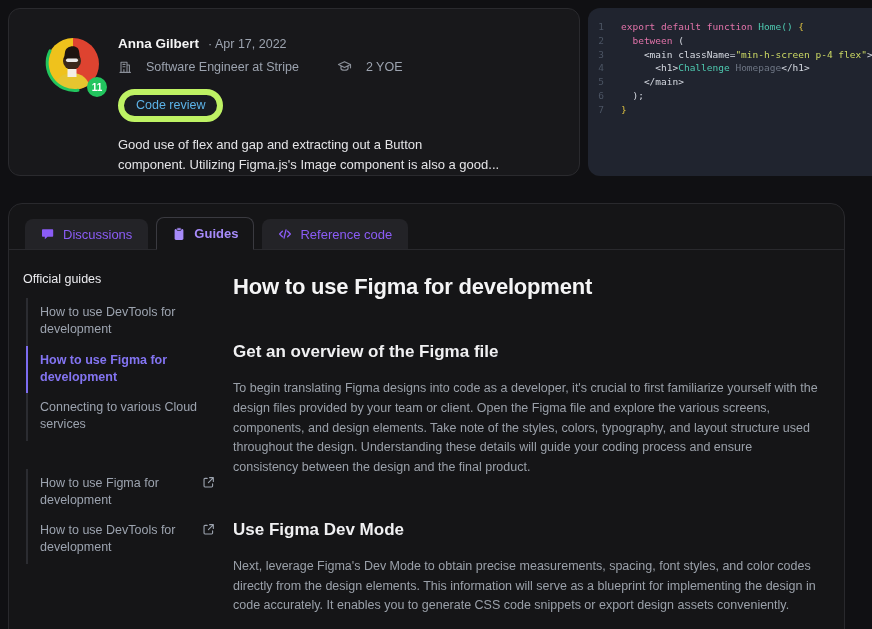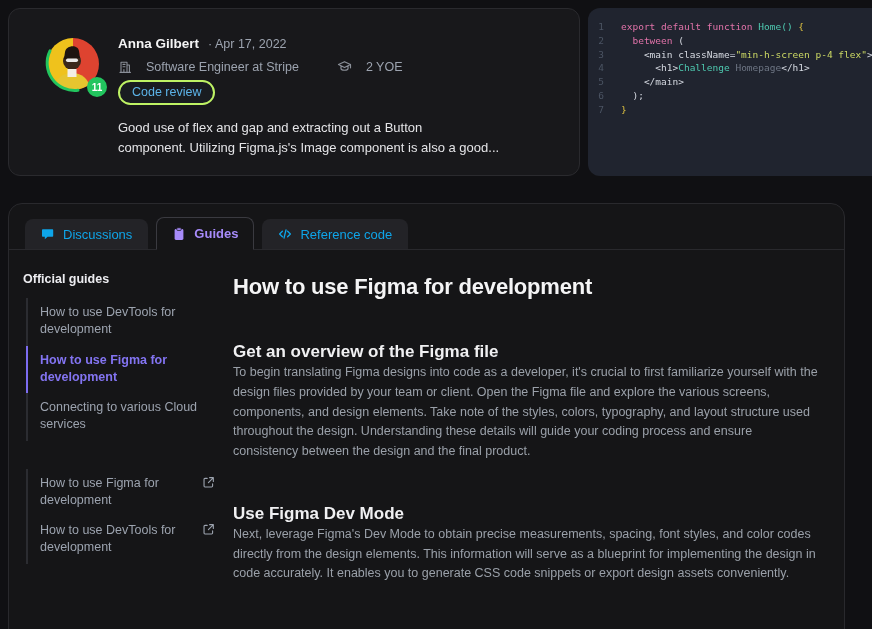--- a/index.html
+++ b/index.html
@@ -21,22 +21,22 @@
     display:flex; align-items:center; justify-content:center;
   }
   .cc-main { position:absolute; left:109px; top:27px; right:20px; }
   .cc-row1 { display:flex; align-items:baseline; gap:9px; }
   .cc-name { color:#f4f4f5; font-size:13.5px; font-weight:bold; }
   .cc-date { color:#9ca3af; font-size:12.5px; }
   .cc-row2 { display:flex; align-items:center; gap:14px; margin-top:8px; color:#9ca3af; font-size:12.5px; }
   .cc-row2 .gap { width:10px; }
   .meta-ic { color:#8a8f98; flex:none; }
   .cc-tag {
-    display:inline-flex; margin-top:6px; padding:3px 12px 4px; border-radius:999px;
-    border:2px solid #bef264; color:#5cb3e8; font-size:12.5px; background:rgba(30,58,82,.12);
+    display:inline-flex; margin-top:15px; padding:3px 12px 4px; border-radius:999px;
+    border:6px solid #bef264; color:#5cb3e8; font-size:12.5px; background:rgba(30,58,82,.12);
   }
   .cc-body { margin-top:13px; color:#e4e4e7; font-size:13px; line-height:20px; }
 
   
   .code-panel {
     position:absolute; left:588px; top:8px; width:284px; height:168px;
     background:#20242f; border-radius:12px 0 0 12px; padding:12px 8px 12px 0;
     font-family:"DejaVu Sans Mono", monospace; font-size:9.5px; line-height:13.8px;
     overflow:hidden;
   }
@@ -53,51 +53,51 @@
   .guides-panel {
     position:absolute; left:8px; top:203px; width:837px; height:480px;
     background:#151517; border:1px solid #29292d; border-radius:14px;
   }
   .tab-bar {
     display:flex; align-items:flex-end; padding:13px 16px 0;
     border-bottom:1px solid #29292d;
   }
   .tab {
     display:flex; align-items:center; gap:8px; height:30px; padding:0 15px;
-    margin-right:8px; font-size:13px; color:#0ea5e9; background:#232327;
+    margin-right:8px; font-size:13px; color:#8b5cf6; background:#232327;
     border:1px solid transparent; border-radius:8px 8px 0 0; cursor:default;
   }
   .tab.active {
     background:#151517; border-color:#3a3a40; border-bottom-color:#151517;
     margin-bottom:-1px; height:33px; color:#a78bfa; font-weight:bold;
   }
   .tab svg { width:14px; height:14px; flex:none; }
 
   .panel-body { display:flex; padding:22px 24px 0 14px; }
 
   
   .gd-sidebar { width:192px; flex:none; }
   .sb-section + .sb-section { margin-top:28px; }
-  .sb-heading { color:#ececf0; font-size:12.5px; font-weight:bold; margin-bottom:12px; }
+  .sb-heading { color:#ececf0; font-size:12.5px; font-weight:normal; margin-bottom:12px; }
   .sb-list { list-style:none; margin-left:3px; }
   .sb-item {
     display:flex; gap:8px; padding:6px 0 7px 12px; border-left:2px solid #2b2c31;
     color:#9ca3af; font-size:12.5px; line-height:1.38; cursor:pointer;
   }
   .sb-item.active { color:#8374f2; font-weight:bold; border-left-color:#7c6cf0; }
   .sb-label { flex:1; max-width:158px; }
   .sb-ext { flex:none; margin-top:1px; color:#9ca3af; }
   .sb-ext svg { width:13px; height:13px; }
 
   
   .article { flex:1; padding-left:18px; max-width:622px; }
   .a-title { color:#f4f4f5; font-size:22px; font-weight:bold; letter-spacing:-.2px; margin-top:2px; }
   .a-sec { margin-top:42px; }
   .as-heading { color:#f0f0f2; font-size:17px; font-weight:bold; }
-  .as-body { margin-top:1px; color:#9aa0a9; font-size:12.5px; line-height:1.58; }
+  .as-body { margin-top:17px; color:#9aa0a9; font-size:12.5px; line-height:1.58; }
 
   .iconset { position:absolute; width:0; height:0; overflow:hidden; }
 </style>
 </head>
 <body>
 
 <svg class="iconset" aria-hidden="true">
   <defs>
     <symbol id="icon-chat" viewBox="0 0 14 14">
       <path fill="currentColor" d="M2 2.3h9.2c.6 0 1 .4 1 1v5.4c0 .6-.4 1-1 1H6.6l-2.8 2.6V9.7H2c-.6 0-1-.4-1-1V3.3c0-.6.4-1 1-1z"></path>

